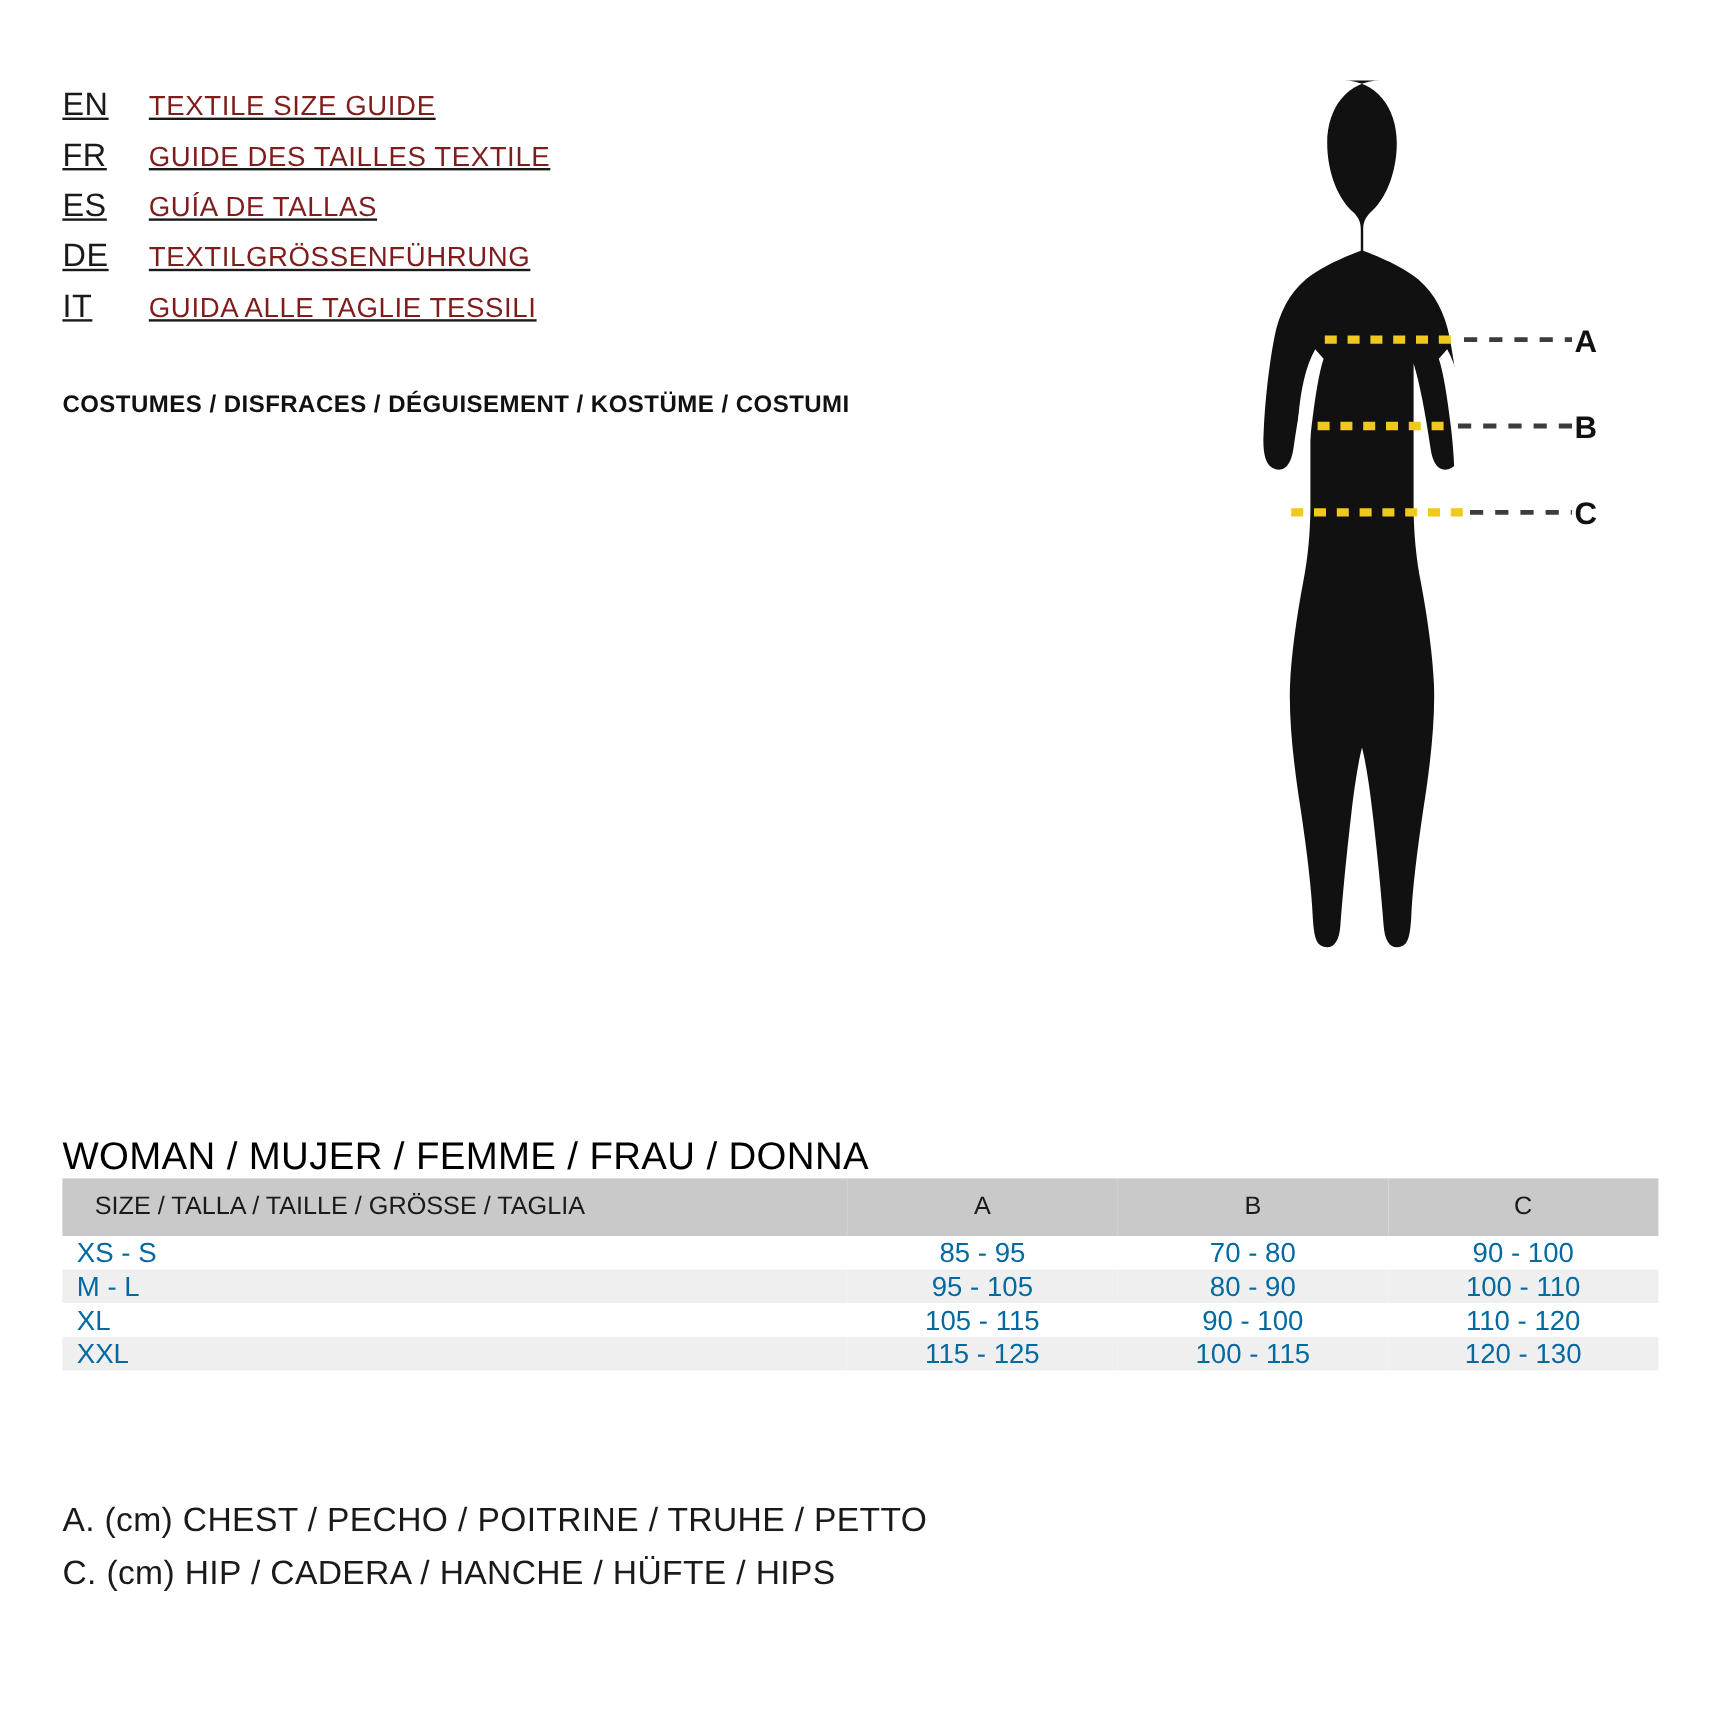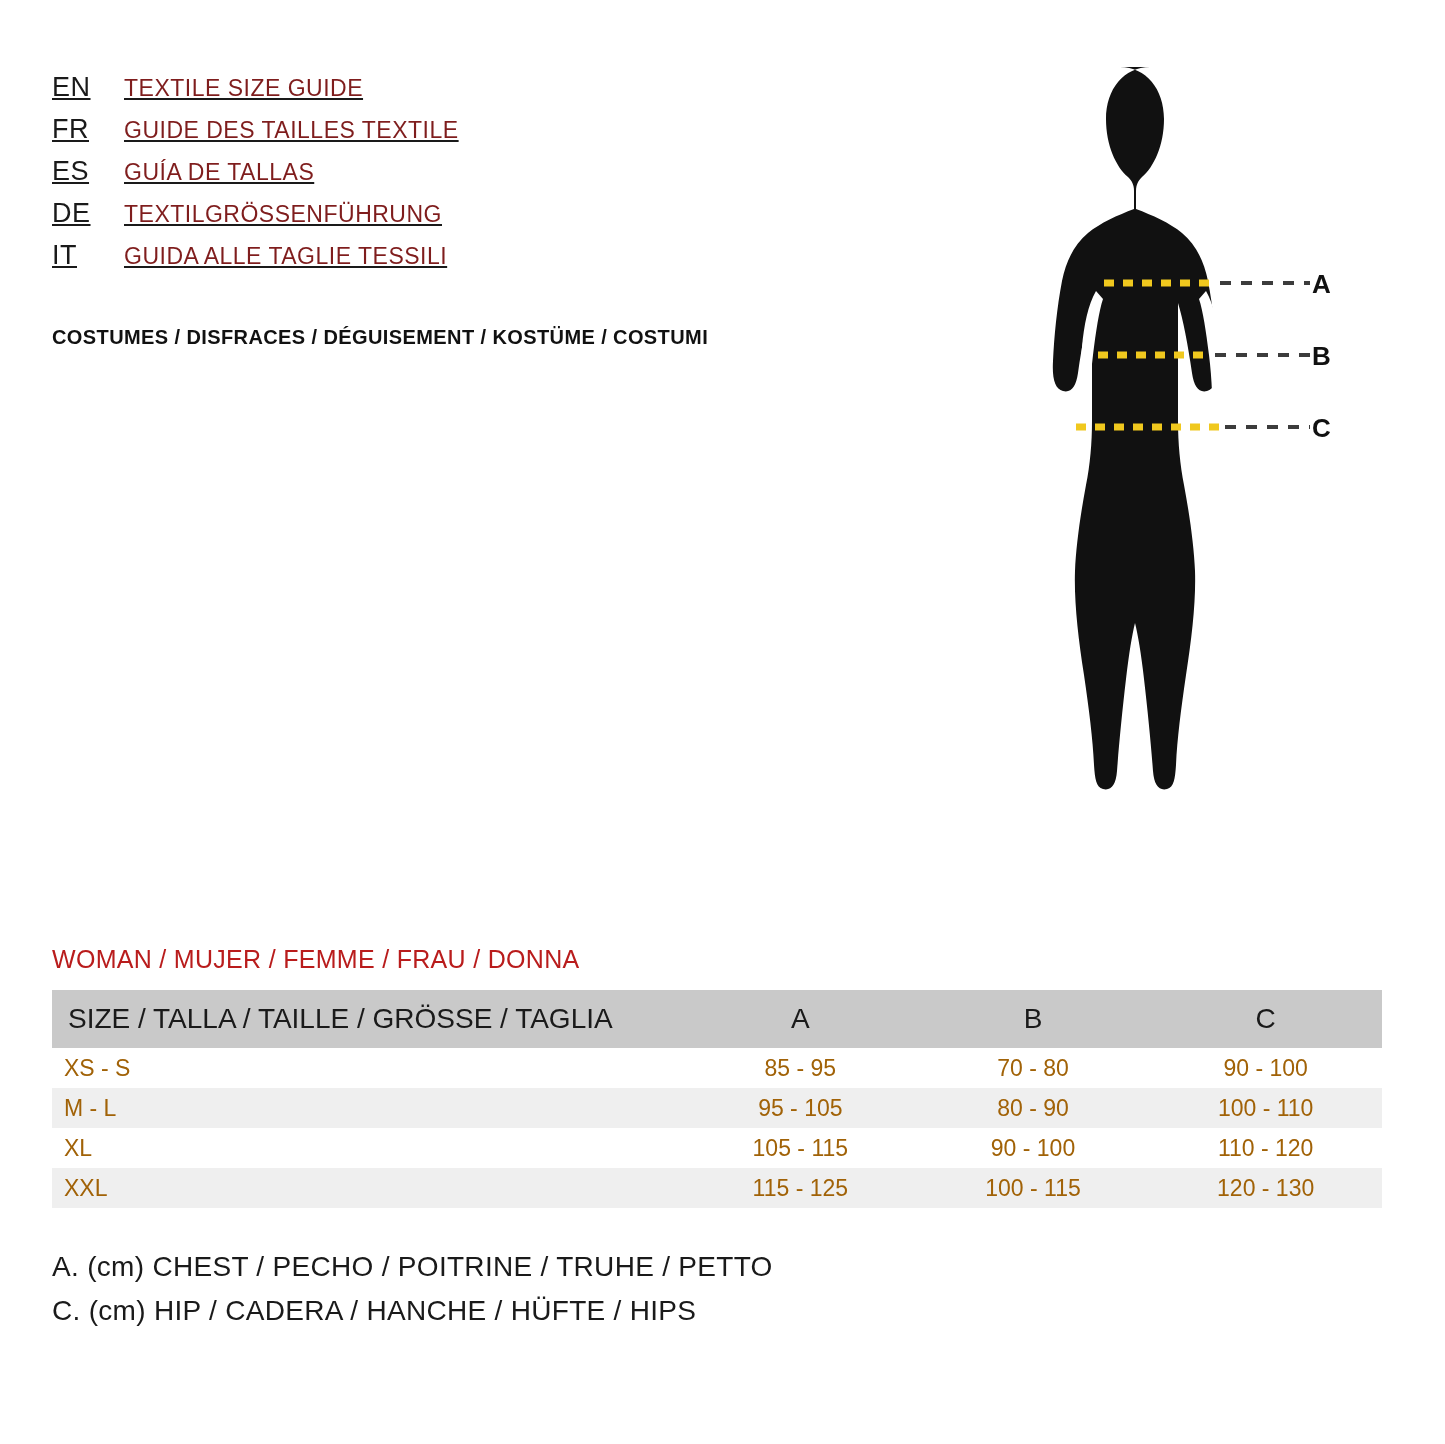--- a/index.html
+++ b/index.html
@@ -70,46 +70,46 @@
   }
 
   
   #table-section {
     position: absolute;
     left: 52px;
     top: 945px;
     width: 1330px;
   }
   #table-caption {
-    font-size: 25px;
-    color: #b91c1c;
+    font-size: 32px;
+    color: #000000;
     letter-spacing: 0.3px;
-    margin-bottom: 16px;
+    margin-bottom: 0;
   }
   table {
     border-collapse: collapse;
     width: 1330px;
     table-layout: fixed;
   }
   thead th {
     background: #c9c9c9;
     font-weight: normal;
-    font-size: 28px;
-    color: #1a1a1a;
-    height: 58px;
-    padding: 0 16px;
+    font-size: 21px;
+    color: #1a1a1a;
+    height: 48px;
+    padding: 0 27px;
     text-align: center;
   }
   thead th.first-col {
     text-align: left;
   }
   tbody td {
-    height: 40px;
+    height: 28px;
     font-size: 23px;
-    color: #a16207;
+    color: #0369a1;
     padding: 0 12px;
     text-align: center;
   }
   tbody td.first-col {
     text-align: left;
   }
   tbody tr:nth-child(odd) {
     background: #ffffff;
   }
   tbody tr:nth-child(even) {

